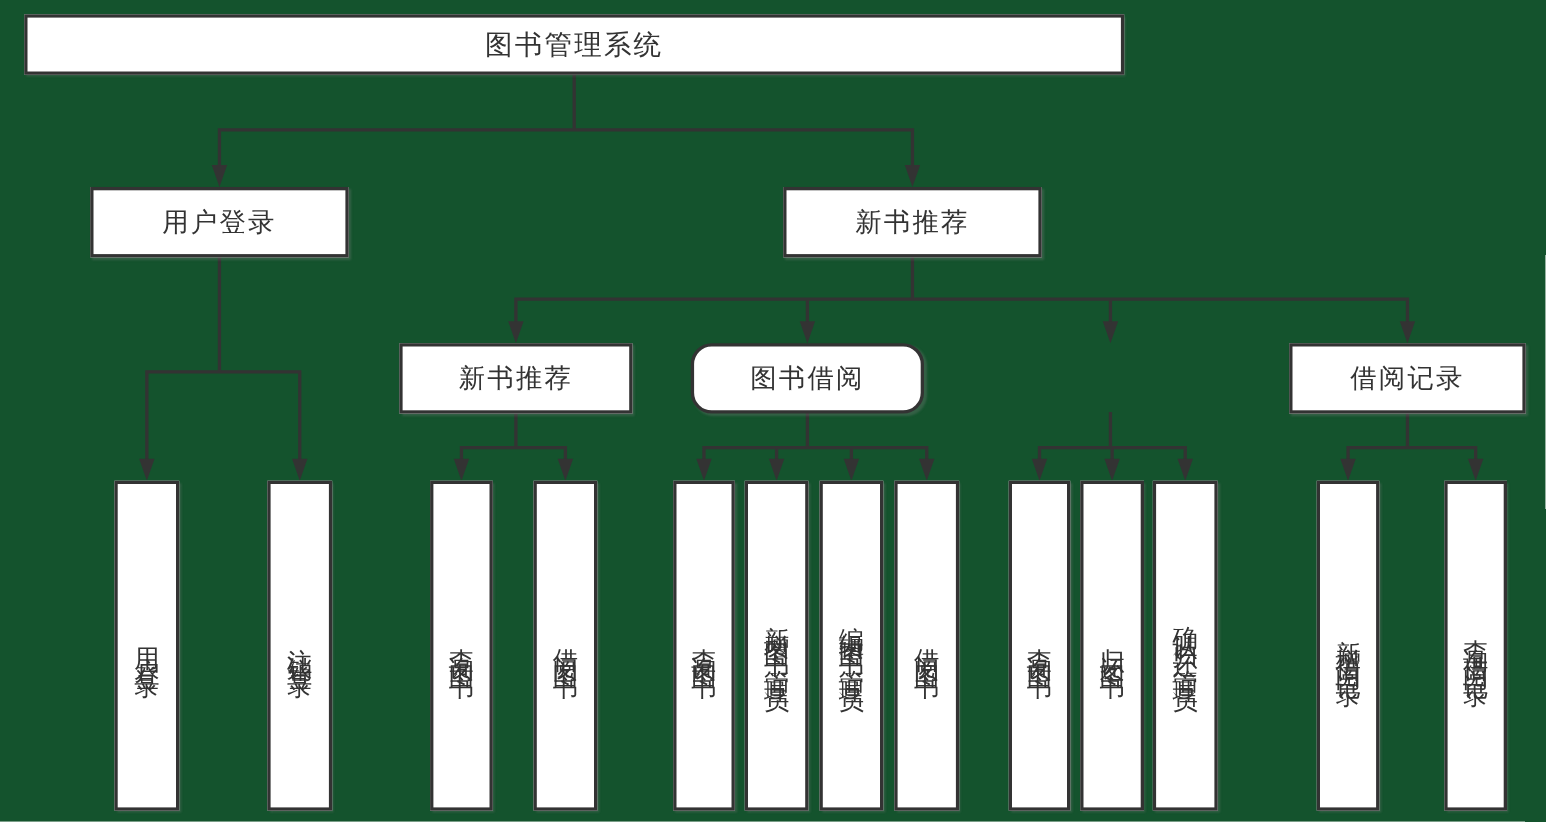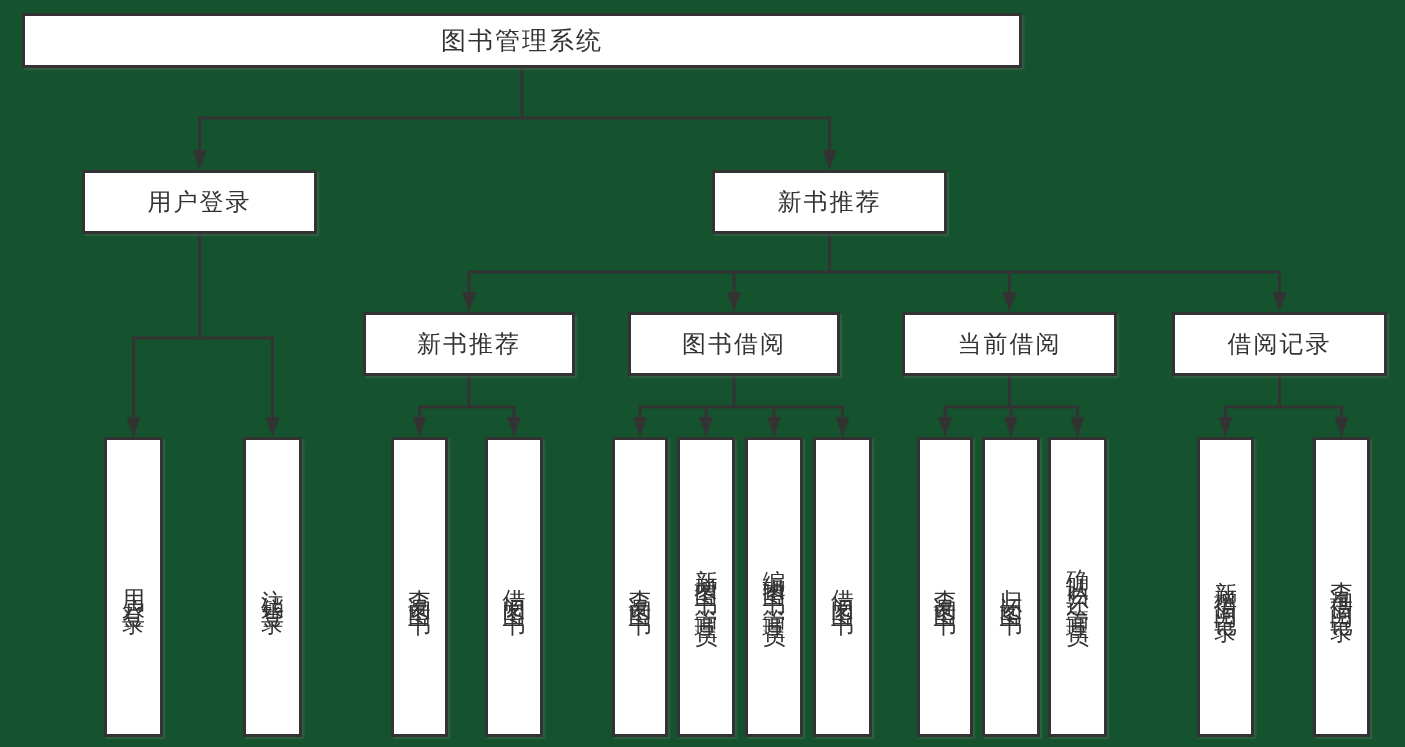--- a/index.html
+++ b/index.html
@@ -91,25 +91,22 @@
   <div class="node hbox" style="left:82px;top:170px;width:235px;height:64px;">
     <span>用户登录</span>
   </div>
   <div class="node hbox" style="left:712px;top:170px;width:235px;height:64px;">
     <span>新书推荐</span>
   </div>
 
   <div class="node hbox" style="left:363px;top:312px;width:212px;height:64px;">
     <span>新书推荐</span>
   </div>
-  <div class="node hbox" style="left:628px;top:312px;width:212px;height:64px;">
+  <div class="node hbox" style="left:628px;top:312px;width:212px;height:64px;border-radius:19px;">
     <span>图书借阅</span>
-  </div>
-  <div class="node hbox" style="left:902px;top:312px;width:215px;height:64px;">
-    <span>当前借阅</span>
   </div>
   <div class="node hbox" style="left:1172px;top:312px;width:215px;height:64px;">
     <span>借阅记录</span>
   </div>
 
   <div class="node vbox" style="left:104px;top:437px;width:59px;height:300px;">
     <span>用户登录</span>
   </div>
   <div class="node vbox" style="left:243px;top:437px;width:59px;height:300px;">
     <span>注销登录</span>

